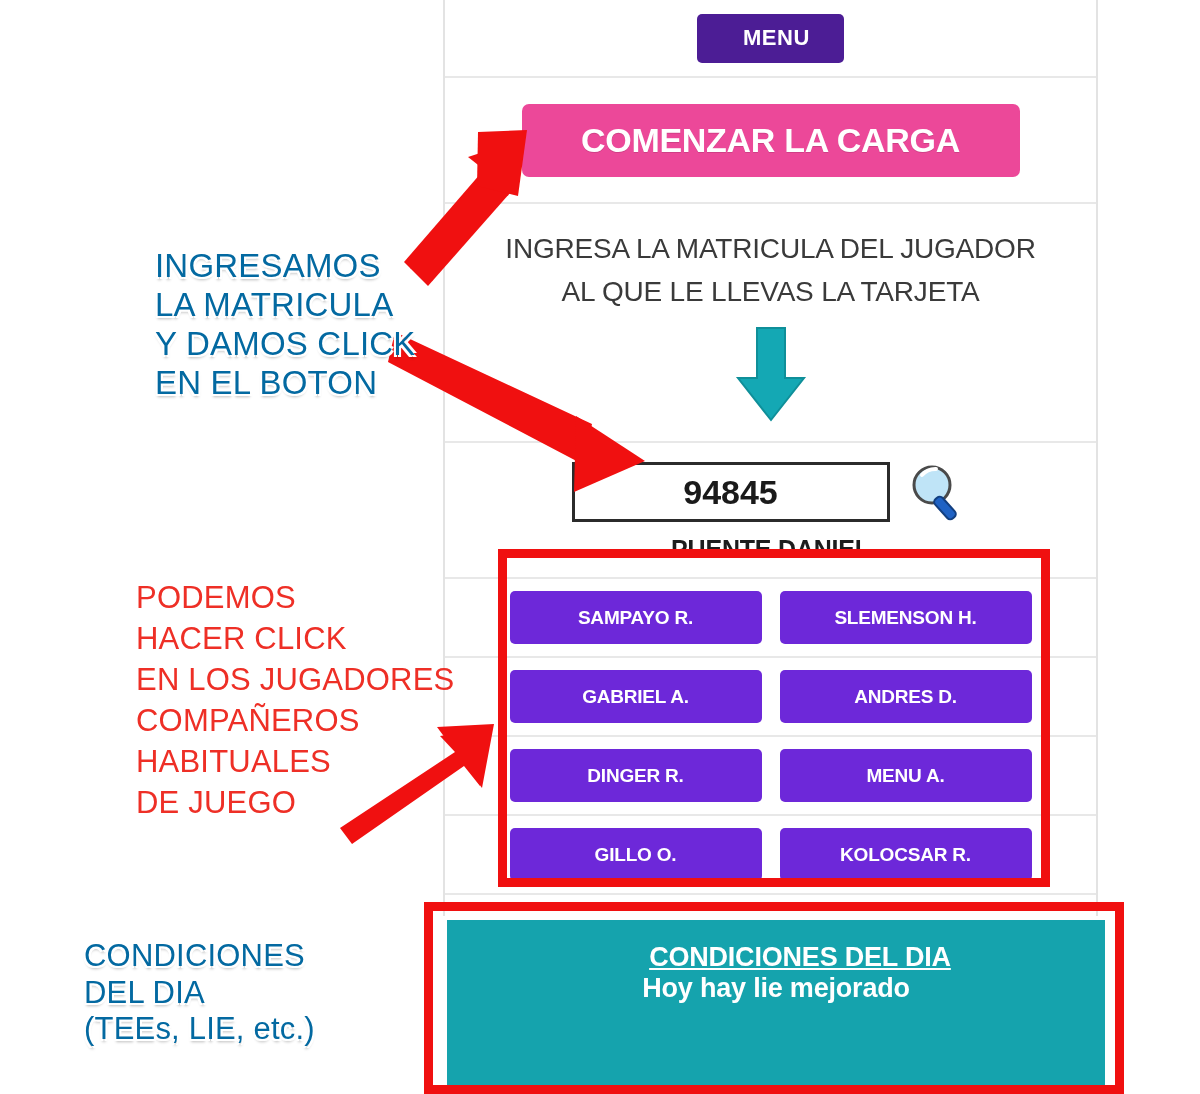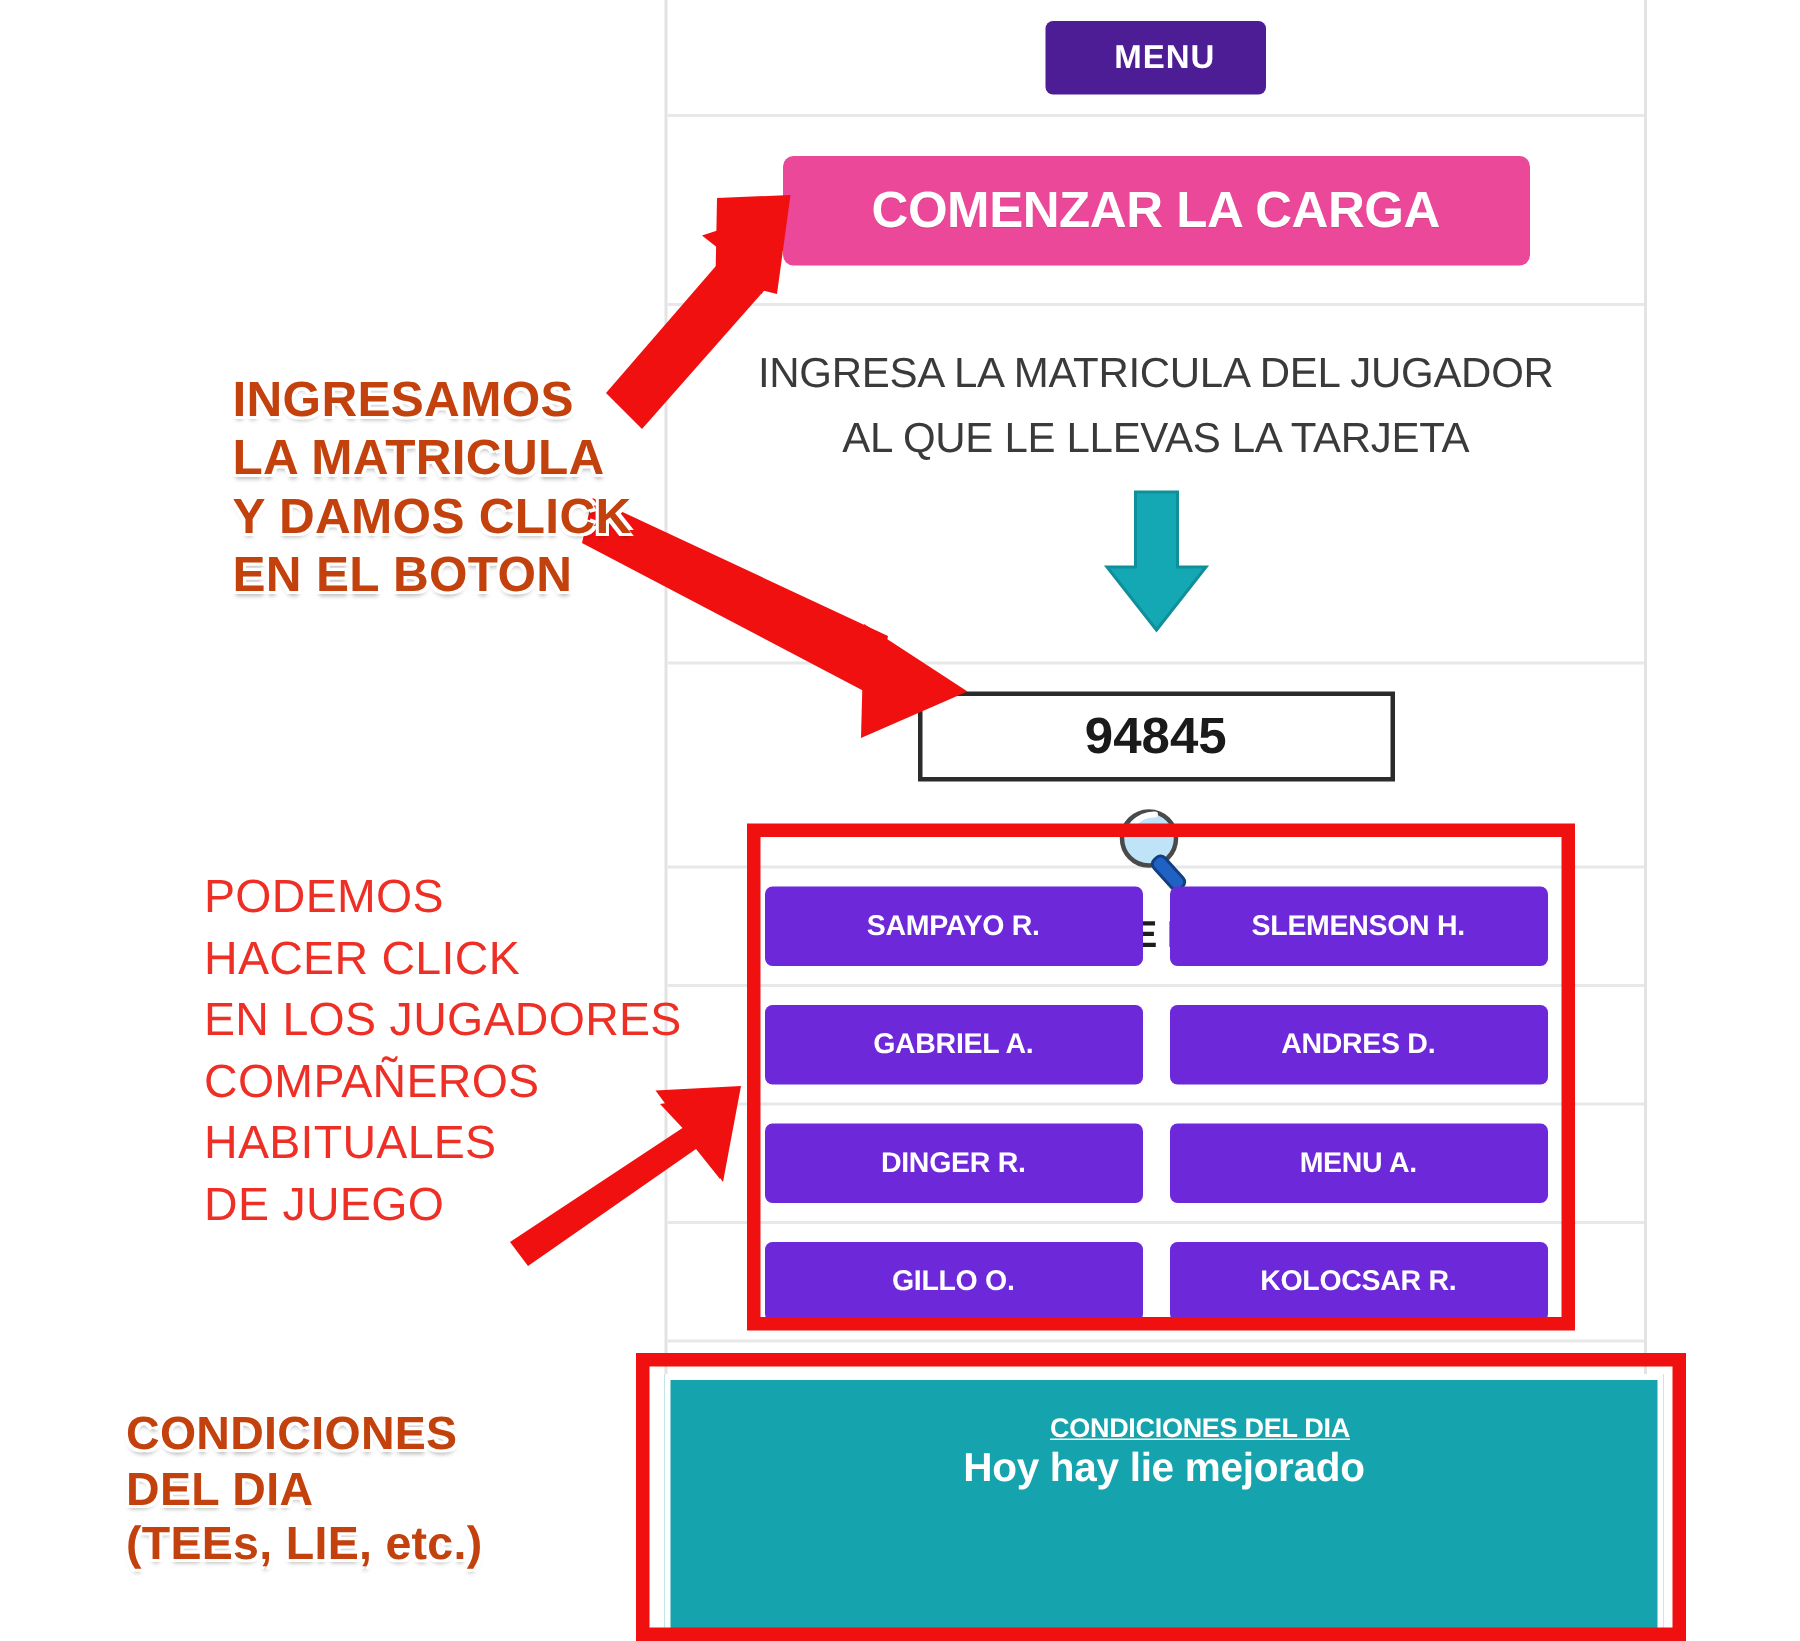--- a/index.html
+++ b/index.html
@@ -81,21 +81,20 @@
     position: relative;
   }
 
   
   .row-mat { height: 136px; padding-top: 18px; }
   .mat-line {
     display: flex;
     align-items: center;
     justify-content: center;
     gap: 14px;
-    flex-direction: column;
   }
   .mat-input {
     width: 318px;
     height: 60px;
     border: 3px solid #2b2b2b;
     background: #ffffff;
     text-align: center;
     font-size: 34px;
     font-weight: bold;
     color: #1a1a1a;
@@ -134,21 +133,21 @@
     top: 916px;
     width: 666px;
     height: 178px;
     background: #15a3ad;
     border: 4px solid #ffffff;
     text-align: center;
     padding-top: 22px;
   }
   .cond-title {
     color: #ffffff;
-    font-size: 18px;
+    font-size: 27px;
     font-weight: bold;
     text-decoration: underline;
     letter-spacing: -0.2px;
     padding-left: 48px;
   }
   .cond-text {
     color: #ffffff;
     font-size: 27px;
     font-weight: bold;
     letter-spacing: -0.2px;
@@ -159,22 +158,22 @@
     position: absolute;
     border: 9px solid #f01010;
     pointer-events: none;
   }
   .hl-players { left: 498px; top: 549px; width: 552px; height: 338px; }
   .hl-cond    { left: 424px; top: 902px; width: 700px; height: 192px; }
 
   
   .anno {
     position: absolute;
-    color: #c2410c;
-    font-weight: bold;
+    color: #0369a1;
+    font-weight: normal;
     line-height: 1.18;
     white-space: pre-line;
   }
   .anno-1 {
     left: 155px; top: 247px;
     font-size: 33px;
     letter-spacing: 0.2px;
     text-shadow:
       2px 2px 0 #ffffff, -2px 2px 0 #ffffff, 2px -2px 0 #ffffff, -2px -2px 0 #ffffff,
       0 3px 3px rgba(0,0,0,.28);

